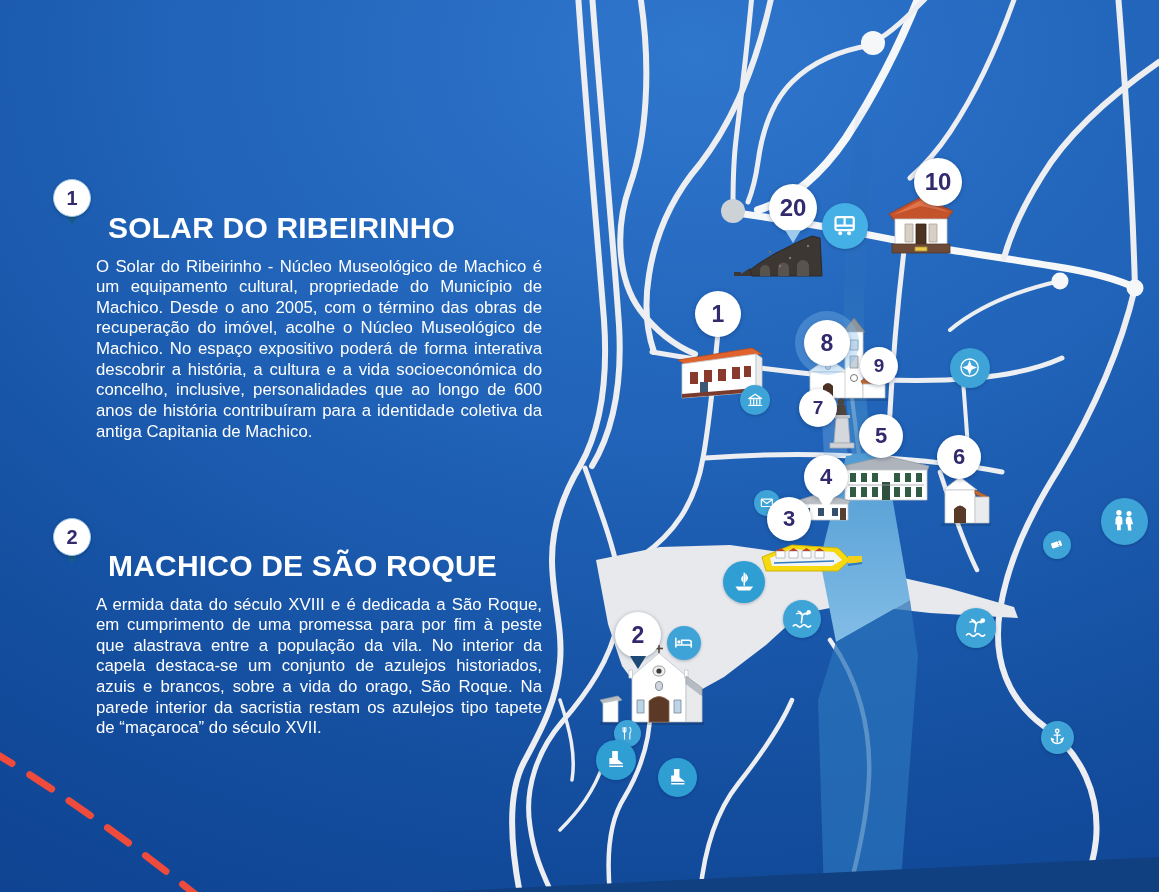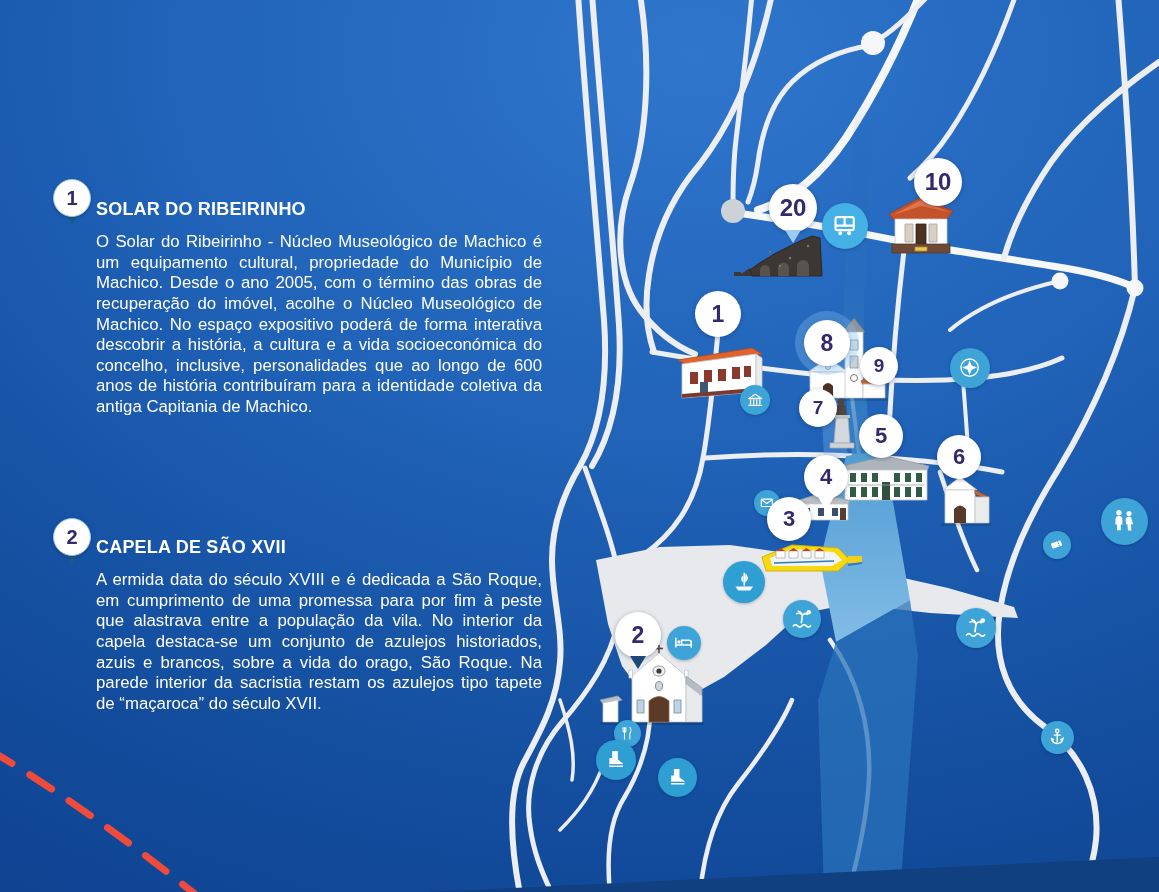--- a/index.html
+++ b/index.html
@@ -9,21 +9,21 @@
     font-family:"Liberation Sans",sans-serif;color:#fff;
   }
   
   .text-pin{position:absolute;width:38px;height:56px;}
   .text-pin .tail{position:absolute;left:9px;top:28px;width:0;height:0;
     border-left:10px solid transparent;border-right:10px solid transparent;border-top:18px solid #175d84;}
   .text-pin .circ{position:absolute;left:0;top:0;width:36px;height:36px;border-radius:50%;
     background:#fff;border:1px solid #9cc4e2;display:flex;align-items:center;justify-content:center;
     color:#312a6d;font-weight:bold;font-size:20px;box-shadow:0 1px 3px rgba(0,25,70,.35);}
   .section{position:absolute;left:96px;width:446px;}
-  .sec-title{font-size:18px;font-weight:bold;letter-spacing:.2px;line-height:1.05;margin:0;}
+  .sec-title{font-size:30px;font-weight:bold;letter-spacing:.2px;line-height:1.05;margin:12px;}
   .sec-sub{font-size:18.5px;font-weight:bold;margin:3px 0 0;}
   .sec-body{font-size:16.8px;line-height:1.23;text-align:justify;margin-top:13px;}
   
   .marker{position:absolute;background:#fff;border-radius:50%;display:flex;align-items:center;
     justify-content:center;font-weight:bold;box-shadow:0 1px 4px rgba(0,25,70,.35);z-index:6;}
   .marker span{position:relative;z-index:2;}
   .marker .mtail{position:absolute;left:50%;top:100%;margin-top:-2px;transform:translateX(-50%);
     width:0;height:0;border-left:8px solid transparent;border-right:8px solid transparent;
     border-top:13px solid #fff;z-index:1;}
   .marker.halo{box-shadow:0 0 0 9px rgba(125,185,235,.35),0 1px 4px rgba(0,25,70,.35);}
@@ -446,17 +446,17 @@
   <div class="section" style="top:200px;">
     <h1 class="sec-title">SOLAR DO RIBEIRINHO</h1>
     <p class="sec-body">O Solar do Ribeirinho - Núcleo Museológico de Machico é um equipamento cultural, propriedade do Município de Machico. Desde o ano 2005, com o término das obras de recuperação do imóvel, acolhe o Núcleo Museológico de Machico. No espaço expositivo poderá de forma interativa descobrir a história, a cultura e a vida socioeconómica do concelho, inclusive, personalidades que ao longo de 600 anos de história contribuíram para a identidade coletiva da antiga Capitania de Machico.</p>
   </div>
 
   <div class="text-pin" style="left:53px;top:518px;">
     <span class="tail"></span>
     <span class="circ">2</span>
   </div>
   <div class="section" style="top:538px;">
-    <h1 class="sec-title">CAPELA DE SÃO XVII</h1>
+    <h1 class="sec-title">MACHICO DE SÃO ROQUE</h1>
     <p class="sec-body">A ermida data do século XVIII e é dedicada a São Roque, em cumprimento de uma promessa para por fim à peste que alastrava entre a população da vila. No interior da capela destaca-se um conjunto de azulejos historiados, azuis e brancos, sobre a vida do orago, São Roque.  Na parede interior da sacristia restam os azulejos tipo tapete de “maçaroca” do século XVII.</p>
   </div>
 
 </div>
 
 </body></html>

